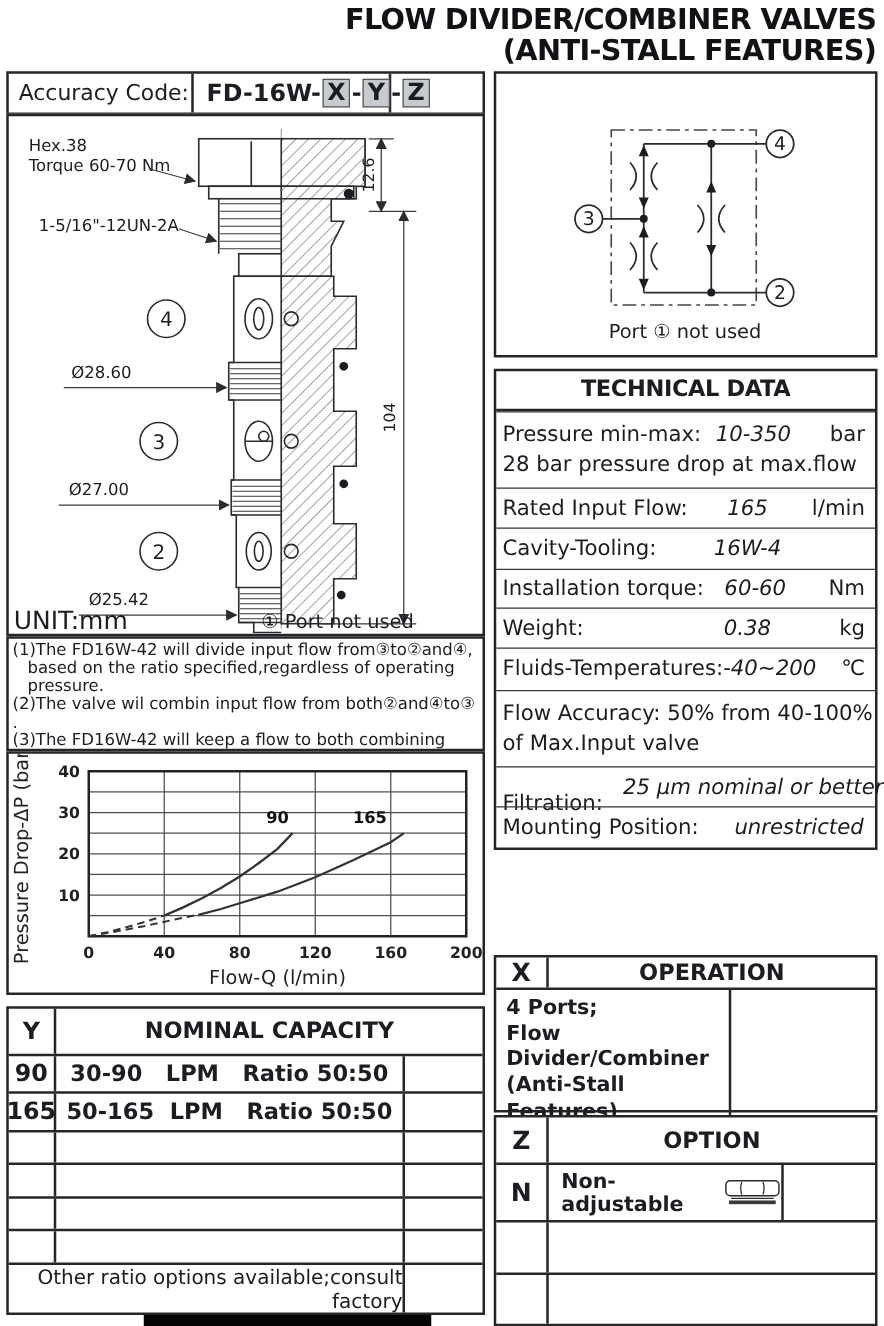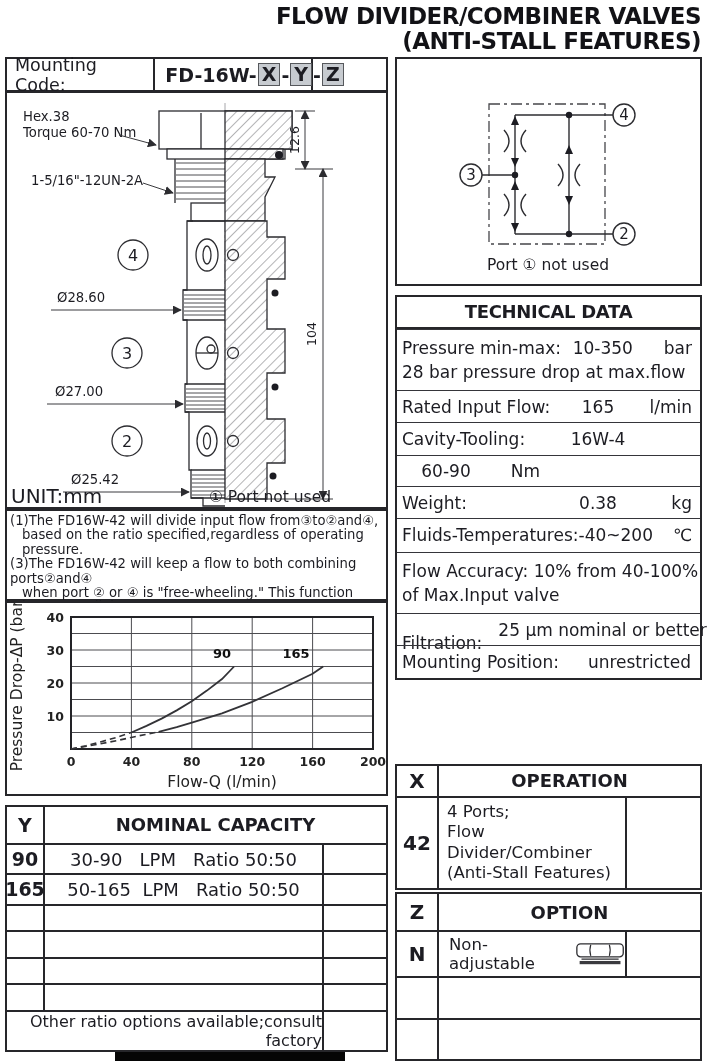--- a/index.html
+++ b/index.html
@@ -50,21 +50,21 @@
   .series-label{font-family:"DejaVu Sans",sans-serif;font-size:13px;font-weight:bold;fill:#111;}
 
   
   .ctable{display:flex;flex-direction:column;}
   .ctable .row{display:flex;align-items:stretch;border-top:2px solid #26262a;box-sizing:border-box;}
   .ctable .row:first-child{border-top:none;}
   .ctable .code-cell{display:flex;align-items:center;justify-content:center;
     font-weight:bold;border-right:2px solid #26262a;box-sizing:border-box;}
   .ctable .title-cell{flex:1;display:flex;align-items:center;justify-content:center;
     font-weight:bold;font-size:18px;}
-  .ctable .desc-cell{display:flex;align-items:center;box-sizing:border-box;}
+  .ctable .desc-cell{display:flex;align-items:center;box-sizing:border-box;font-weight:bold;}
   .ctable .tail-cell{border-left:2px solid #26262a;box-sizing:border-box;}
 
   
   .cap{left:5px;top:805px;width:383px;height:247px;}
   .cap .code-cell{width:38px;font-size:19px;}
   .cap .hdr{height:38px;}
   .cap .drow{height:32px;}
   .cap .erow{height:28px;}
   .cap .frow{flex:1;text-align:right;}
   .cap .desc-cell{flex:1;justify-content:center;font-size:18px;white-space:pre;}
@@ -100,40 +100,40 @@
 
   
   .tech{left:395px;top:295px;width:307px;height:385px;display:flex;flex-direction:column;}
   .tech-title{height:30px;display:flex;align-items:center;justify-content:center;
     font-weight:bold;font-size:18px;border-bottom:2px solid #26262a;letter-spacing:-0.3px;}
   .td-row{border-top:1.5px solid #35353a;box-sizing:border-box;display:flex;
     flex-direction:column;justify-content:center;padding:0 5px;font-size:17px;}
   .td-row:first-of-type{border-top:none;}
   .td-line{display:flex;align-items:center;}
   .td-label{flex:1;white-space:nowrap;}
-  .td-value{width:88px;text-align:center;white-space:nowrap;}
+  .td-value{width:88px;text-align:center;white-space:nowrap;font-style:italic;}
   .td-unit{width:50px;text-align:right;padding-right:3px;white-space:nowrap;}
   .td-line2{padding-top:4px;}
   .td-row.inline .td-value{flex:1;text-align:left;padding-left:16px;}
   .td-row.inline .td-label{flex:0 0 auto;margin-top:27px;}
   .td-row.rightval .td-value{flex:1;text-align:right;padding-right:4px;}
   .h62{height:62px;} .h32{height:32px;} .h33{height:33px;} .h34{height:34px;}
 
   .black-bar{position:absolute;left:115px;top:1052px;width:230px;height:9px;background:#050505;}
 </style>
 </head>
 <body>
 
 <div class="page-title">
   <div>FLOW DIVIDER/COMBINER VALVES</div>
   <div>(ANTI-STALL FEATURES)</div>
 </div>
 
 <div class="box ordering">
-  <div class="ord-label">Mounting Code:</div>
+  <div class="ord-label">Accuracy Code:</div>
   <div class="ord-code">
     <span>FD-16W-</span>
       <span class="codebox">X</span>
       <span>-</span>
       <span class="codebox">Y</span>
       <span>-</span>
       <span class="codebox">Z</span>
   </div>
   <div class="ord-empty"></div>
 </div>
@@ -244,20 +244,21 @@
   <line class="dimline" x1="56" y1="399" x2="182" y2="399" marker-end="url(#arr)"></line>
 
   <text class="unit-label" x="4" y="410">UNIT:mm</text>
   <text class="bottom-note" x="202" y="409">① Port not used</text>
 </svg>
 </div>
 
 <div class="box notes">
   <div>(1)The FD16W-42 will divide input flow from③to②and④,</div>
   <div class="indent">based on the ratio specified,regardless of operating pressure.</div>
+  <div>(2)The valve wil combin input flow from both②and④to③ .</div>
   <div>(3)The FD16W-42 will keep a flow to both combining ports②and④</div>
   <div class="indent">when port ② or ④ is "free-wheeling." This function keeps parallel</div>
   <div class="indent">hydraulic-motor drive circuits from stalling in the combining mode.</div>
 </div>
 
 <div class="box chartbox">
   <svg id="chart-svg" width="379" height="191" viewBox="0 0 379 191">
       <line x1="124.4" y1="14" x2="124.4" y2="146" stroke="#4c4c50" stroke-width="1"></line>
       <line x1="184.8" y1="14" x2="184.8" y2="146" stroke="#4c4c50" stroke-width="1"></line>
       <line x1="245.2" y1="14" x2="245.2" y2="146" stroke="#4c4c50" stroke-width="1"></line>
@@ -405,21 +406,22 @@
   <div class="td-row h33">
     <div class="td-line">
       <span class="td-label">Cavity-Tooling:</span>
       <span class="td-value">16W-4</span>
       <span class="td-unit"></span>
     </div>
   </div>
 
   <div class="td-row h32">
     <div class="td-line">
-      <span class="td-value">60-90</span>
+      <span class="td-label">Installation torque:</span>
+      <span class="td-value">60-60</span>
       <span class="td-unit">Nm</span>
     </div>
   </div>
 
   <div class="td-row h32">
     <div class="td-line">
       <span class="td-label">Weight:</span>
       <span class="td-value">0.38</span>
       <span class="td-unit">kg</span>
     </div>
@@ -428,21 +430,21 @@
   <div class="td-row h34">
     <div class="td-line">
       <span class="td-label">Fluids-Temperatures:</span>
       <span class="td-value">-40~200</span>
       <span class="td-unit">℃</span>
     </div>
   </div>
 
   <div class="td-row h62">
     <div class="td-line">
-      <span class="td-label">Flow Accuracy: 10% from 40-100%</span>
+      <span class="td-label">Flow Accuracy: 50% from 40-100%</span>
     </div>
     <div class="td-line2">of Max.Input valve</div>
   </div>
 
   <div class="td-row h32 inline">
     <div class="td-line">
       <span class="td-label">Filtration:</span>
       <span class="td-value">25 μm nominal or better</span>
     </div>
   </div>
@@ -454,21 +456,20 @@
     </div>
   </div>
 </div>
 
 <div class="box ctable op">
   <div class="row hdr">
     <div class="code-cell">X</div>
     <div class="title-cell">OPERATION</div>
   </div>
   <div class="row drow">
-    <div class="code-cell">42</div>
     <div class="desc-cell">4 Ports;
 Flow Divider/Combiner
 (Anti-Stall Features)</div>
     <div class="tail-cell"></div>
   </div>
 </div>
 
 <div class="box ctable opt">
   <div class="row hdr">
     <div class="code-cell">Z</div>

